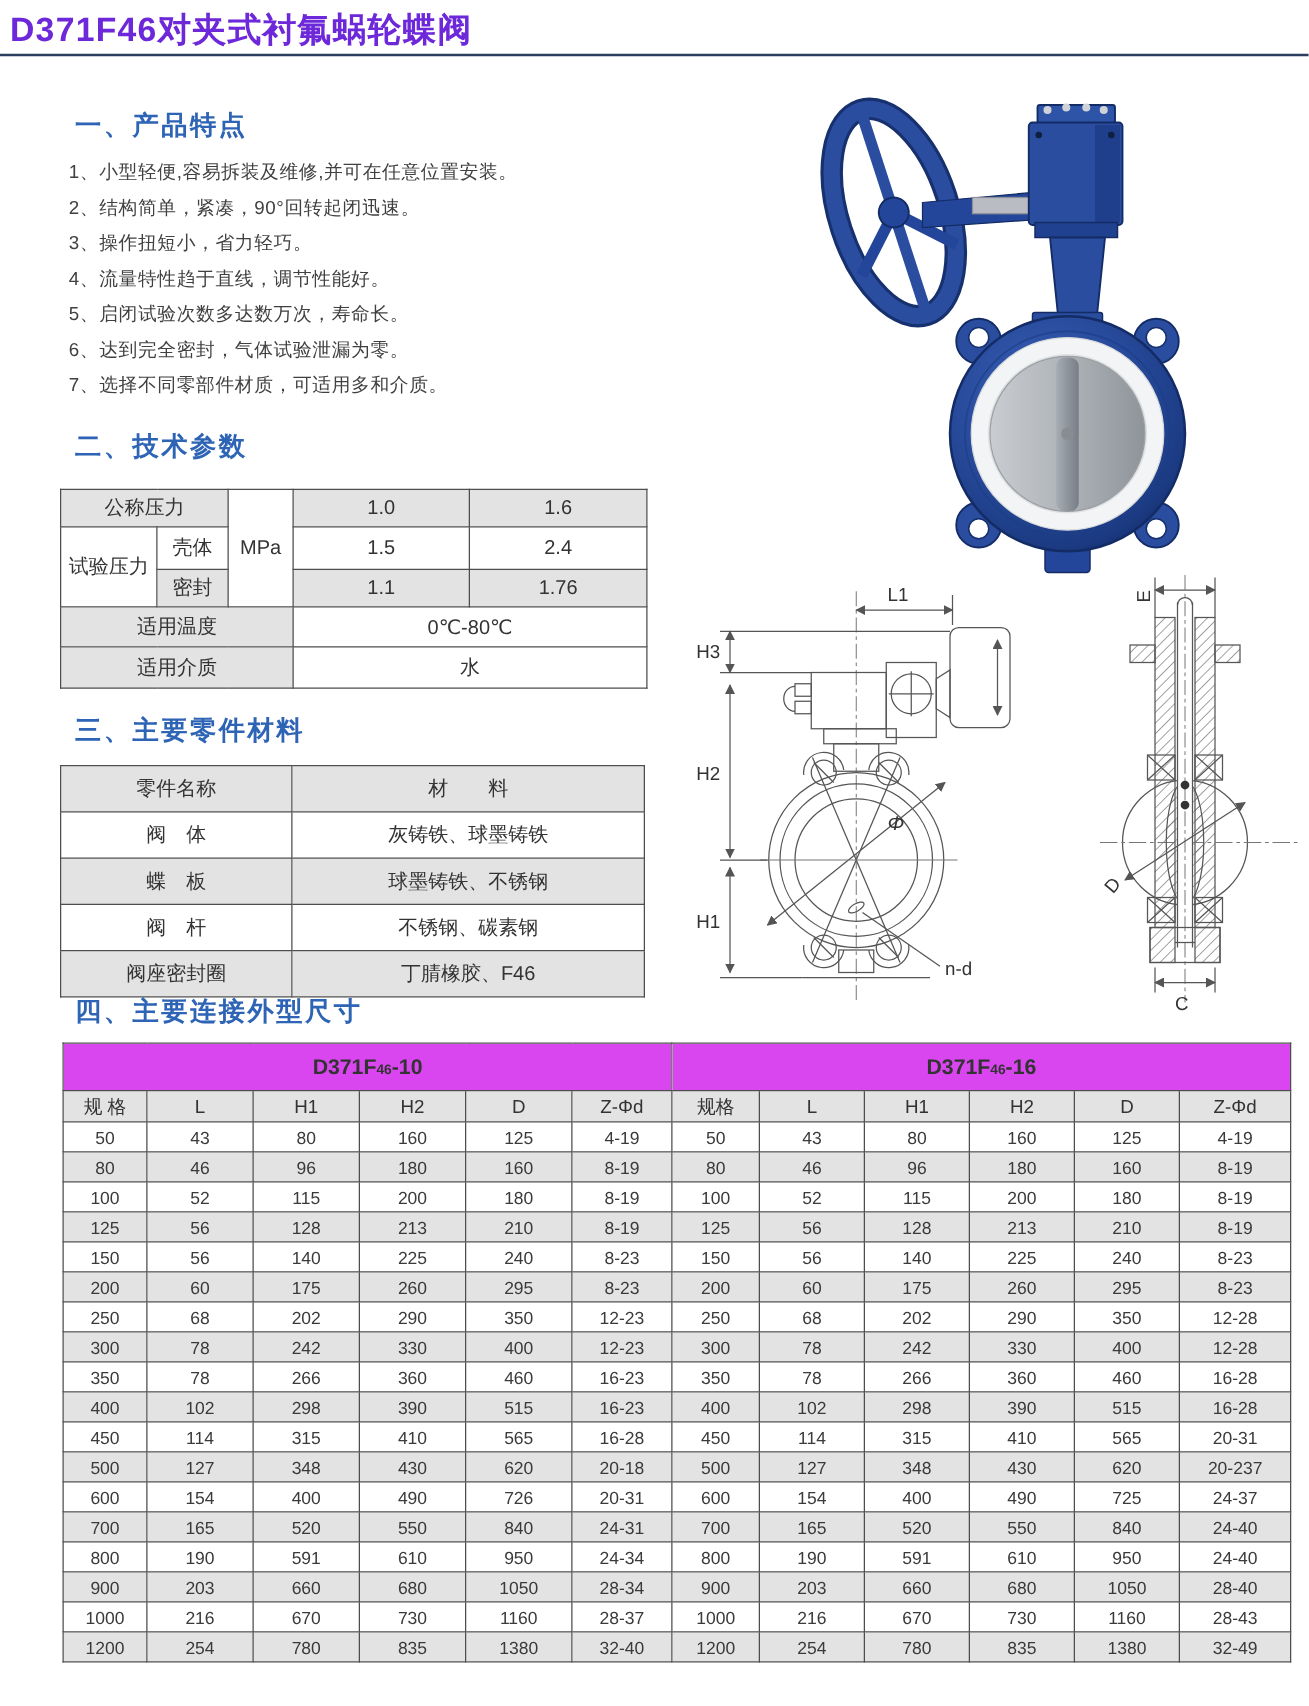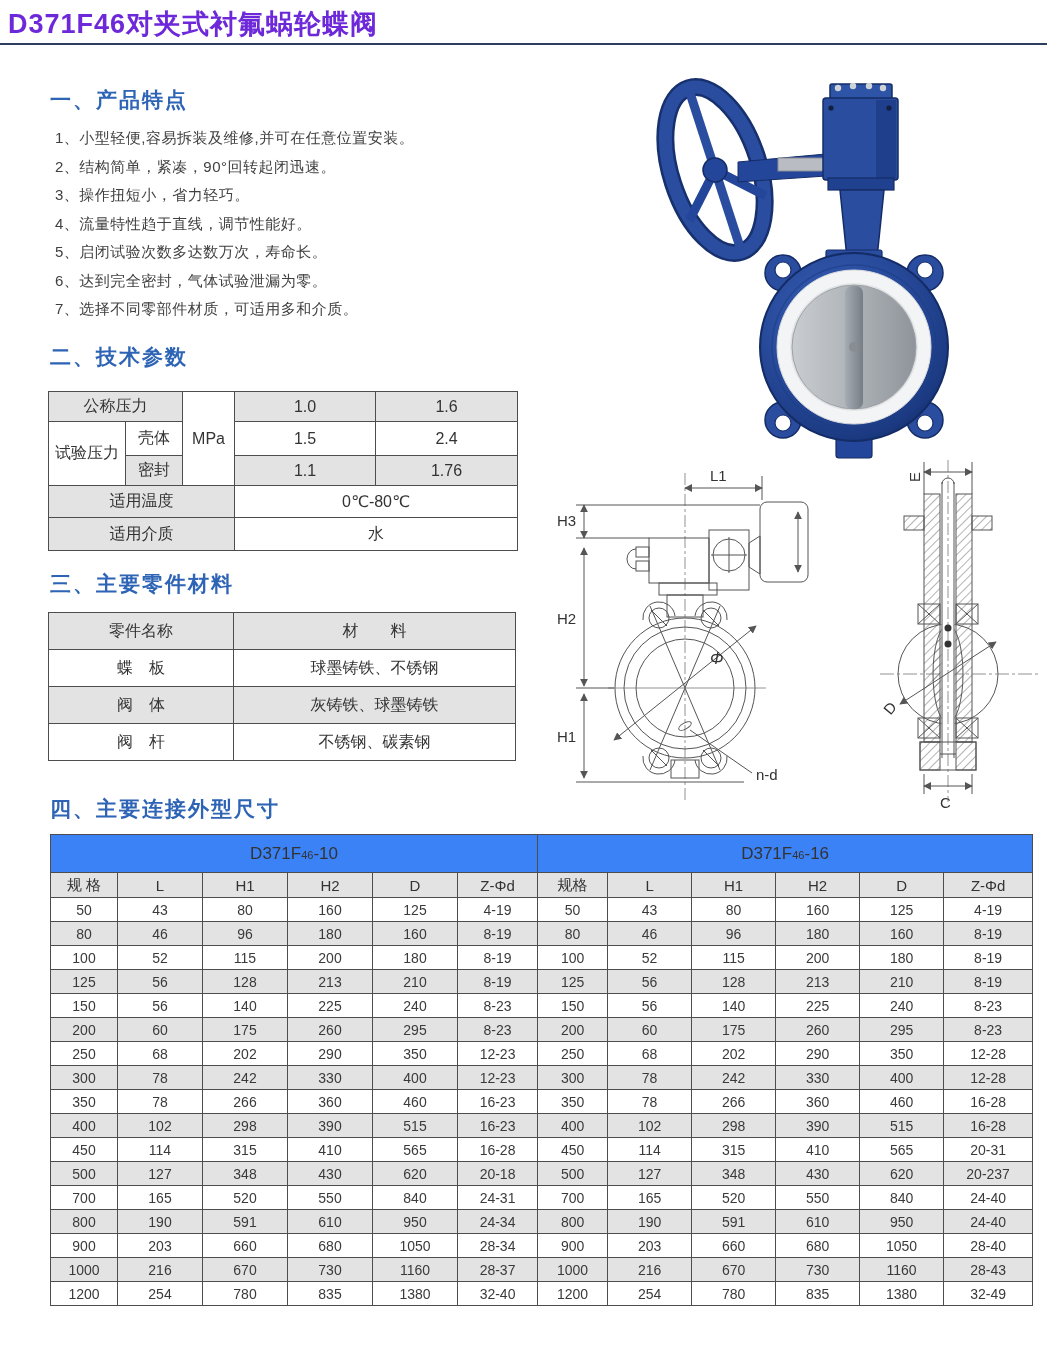--- a/index.html
+++ b/index.html
@@ -4,37 +4,37 @@
 <style>
   * { margin:0; padding:0; box-sizing:border-box; }
   body {
     width:1047px; height:1365px; position:relative; background:#ffffff;
     font-family:"Liberation Sans","DejaVu Sans",sans-serif; color:#3a3a3a;
     overflow:hidden;
   }
   .abs { position:absolute; }
   .page-title { left:8px; top:6px; font-size:27px; font-weight:bold; color:#6d28d9; letter-spacing:1px; }
   .divider { left:0; top:43px; width:1047px; height:2px; background:#2c3e5d; }
-  .sec-heading { font-size:21px; font-weight:600; color:#2e64b5; letter-spacing:2px; }
+  .sec-heading { font-size:21px; font-weight:600; color:#2e64b5; letter-spacing:2px;margin-left:10px; }
   #features-list { left:55px; top:124px; width:460px; }
   .feature-item { font-size:15px; line-height:28.5px; color:#404040; letter-spacing:0.5px; white-space:nowrap; }
 
   table { border-collapse:collapse; table-layout:fixed; }
   td, th { border:1px solid #4d4d4d; text-align:center; vertical-align:middle; font-weight:normal; overflow:hidden; }
   .grey { background:#e3e3e3; }
 
   .tech-table { left:48px; top:391px; width:469px; }
   .tech-table td { font-size:16px; color:#333; }
 
   .mat-table { left:48px; top:612px; width:467px; }
   .mat-table th, .mat-table td { height:37px; font-size:16px; color:#333; }
   .mat-table tbody tr:nth-child(even) td { background:#e3e3e3; }
 
   .dim-table { left:50px; top:834px; width:982px; }
-  .dim-table .model-row th { height:38px; font-size:17px; background:#3b82f6; color:#333; }
+  .dim-table .model-row th { height:38px; font-size:17px; background:#d946ef; color:#333;font-weight:bold; }
   .dim-table .cols-row th { height:25px; font-size:15px; background:#e3e3e3; color:#333;margin-top:29px; }
   .dim-table tbody td { height:24px; font-size:14px; color:#3a3a3a; padding:0; }
   .dim-table tbody tr:nth-child(even) td { background:#e3e3e3; }
   .subscript { font-size:11px; }
 
   .dlabel { font-size:15px; fill:#333; font-family:"Liberation Sans","DejaVu Sans",sans-serif; }
   .phi-label { font-size:16px; font-style:italic; }
   svg .ln { stroke:#555; stroke-width:1; fill:none; }
   svg .thin { stroke:#777; stroke-width:0.8; fill:none; }
 </style>
@@ -178,30 +178,34 @@
       <col style="width:282px">
     </colgroup>
   <thead>
     <tr>
       <th class="grey">零件名称</th>
       <th class="grey">材　　料</th>
     </tr>
   </thead>
   <tbody>
       <tr>
+        <td>阀　体</td>
+        <td>灰铸铁、球墨铸铁</td>
+      </tr>
+      <tr>
         <td>蝶　板</td>
         <td>球墨铸铁、不锈钢</td>
       </tr>
       <tr>
-        <td>阀　体</td>
-        <td>灰铸铁、球墨铸铁</td>
-      </tr>
-      <tr>
         <td>阀　杆</td>
         <td>不锈钢、碳素钢</td>
+      </tr>
+      <tr>
+        <td>阀座密封圈</td>
+        <td>丁腈橡胶、F46</td>
       </tr>
     </tbody>
 </table>
 
 <svg class="abs" style="left:552px;top:448px" width="332" height="360" viewBox="0 0 332 360">
   <line class="thin" x1="133" y1="25" x2="133" y2="352" stroke-dasharray="12 3 3 3"></line>
 
   <line class="ln" x1="210" y1="28" x2="210" y2="52"></line>
   <line class="ln" x1="133" y1="40" x2="210" y2="40" marker-start="url(#arr)" marker-end="url(#arr)"></line>
   <text class="dlabel" x="158" y="33">L1</text>
@@ -516,20 +520,34 @@
         <td>620</td>
         <td>20-18</td>
         <td>500</td>
         <td>127</td>
         <td>348</td>
         <td>430</td>
         <td>620</td>
         <td>20-237</td>
       </tr>
       <tr>
+        <td>600</td>
+        <td>154</td>
+        <td>400</td>
+        <td>490</td>
+        <td>726</td>
+        <td>20-31</td>
+        <td>600</td>
+        <td>154</td>
+        <td>400</td>
+        <td>490</td>
+        <td>725</td>
+        <td>24-37</td>
+      </tr>
+      <tr>
         <td>700</td>
         <td>165</td>
         <td>520</td>
         <td>550</td>
         <td>840</td>
         <td>24-31</td>
         <td>700</td>
         <td>165</td>
         <td>520</td>
         <td>550</td>

